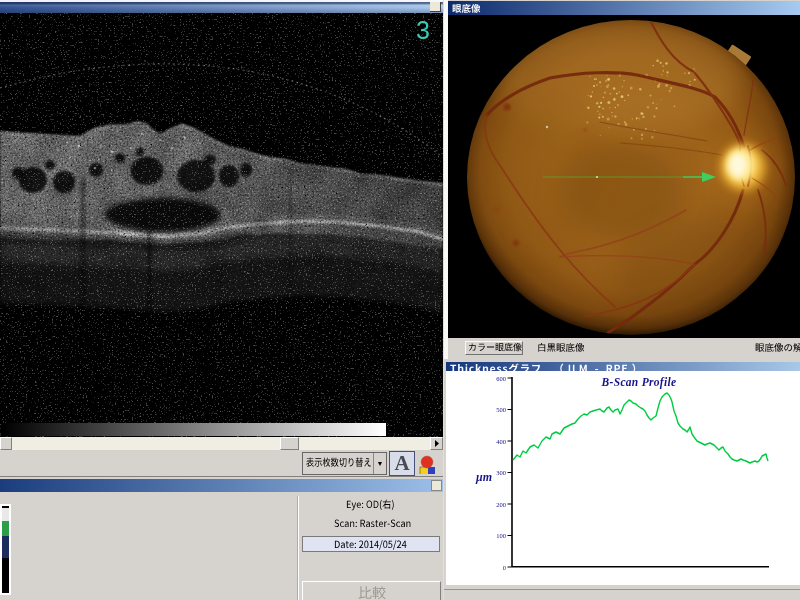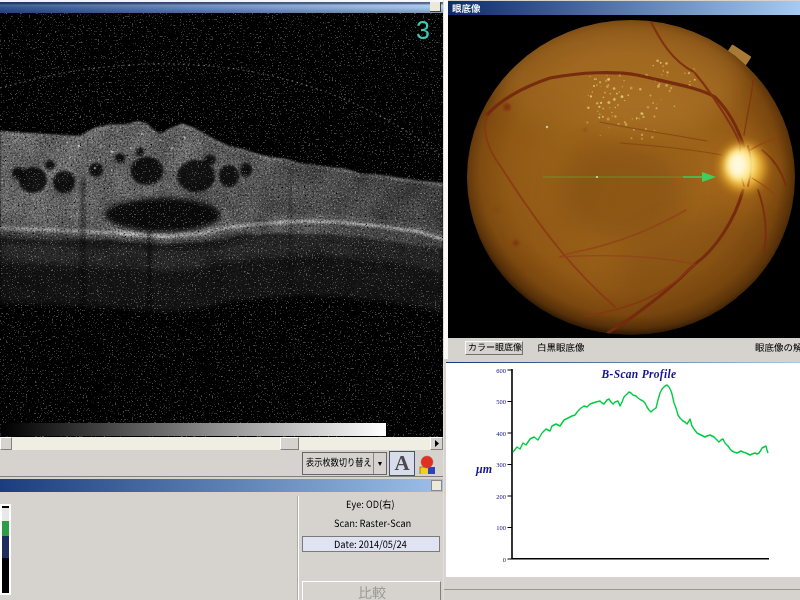--- a/index.html
+++ b/index.html
@@ -387,21 +387,21 @@
         <path d="M2.8 4.2V5.6H1.4V4.2ZM2.8 3.5H1.4V2.2H2.8ZM2.8 6.2V7.6H1.4V6.2ZM0.7 1.6V9.0H1.4V8.2H3.5V1.6ZM5.0 2.1H7.9V3.2H5.0ZM5.0 5.0V3.8H7.9V5.0ZM8.6 5.9C8.3 6.2 7.7 6.7 7.2 7.0C7.0 6.6 6.8 6.1 6.7 5.6H8.6V1.4H4.3V8.8L3.5 9.0L3.7 9.7C4.6 9.5 5.8 9.2 7.0 8.9L6.9 8.3L5.0 8.7V5.6H6.0C6.5 7.5 7.3 9.0 8.8 9.8C8.9 9.6 9.1 9.3 9.3 9.2C8.5 8.8 7.9 8.2 7.5 7.5C8.0 7.2 8.6 6.8 9.1 6.4Z M11.6 9.0V9.6H15.9V9.0ZM17.1 2.9C16.2 3.2 14.5 3.4 13.0 3.6L12.5 3.4V7.7L11.6 7.8L11.6 8.4C12.6 8.3 14.1 8.1 15.4 7.9L15.4 7.3L13.1 7.6V5.9H15.4C15.7 8.1 16.4 9.5 17.6 9.5C18.2 9.5 18.5 9.2 18.6 7.8C18.4 7.8 18.1 7.7 18.0 7.5C18.0 8.5 17.9 8.9 17.6 8.9C16.9 8.9 16.3 7.7 16.1 5.9H18.5V5.2H16.0C16.0 4.8 16.0 4.3 16.0 3.8C16.6 3.7 17.2 3.5 17.7 3.4ZM13.1 5.2V4.2C13.8 4.1 14.6 4.0 15.3 3.9C15.3 4.4 15.3 4.8 15.4 5.2ZM10.6 2.0V4.7C10.6 6.1 10.6 8.0 9.8 9.4C10.0 9.5 10.3 9.7 10.4 9.8C11.2 8.4 11.3 6.2 11.3 4.7V2.6H18.5V2.0H14.9V1.0H14.2V2.0Z M23.5 2.2H25.4C25.2 2.4 25.0 2.7 24.8 2.9H22.9C23.1 2.7 23.3 2.4 23.5 2.2ZM27.5 5.3C27.2 5.6 26.7 6.1 26.2 6.4C26.0 6.0 25.9 5.5 25.8 5.0H27.8V2.9H25.6C25.9 2.6 26.1 2.2 26.3 1.9L25.9 1.6L25.7 1.6H23.9L24.2 1.2L23.5 1.0C23.1 1.8 22.4 2.7 21.4 3.4C21.6 3.5 21.8 3.7 21.9 3.8L22.2 3.6V5.0H24.0C23.3 5.4 22.4 5.8 21.6 6.1C21.7 6.2 21.9 6.4 22.0 6.5C22.6 6.3 23.2 6.1 23.8 5.7C24.0 5.9 24.1 6.0 24.3 6.1C23.6 6.6 22.5 7.2 21.7 7.4C21.8 7.5 22.0 7.7 22.1 7.9C22.9 7.6 23.9 7.1 24.5 6.5C24.7 6.7 24.8 6.9 24.8 7.1C24.1 7.9 22.6 8.6 21.5 9.0C21.7 9.1 21.8 9.4 21.9 9.5C22.9 9.1 24.1 8.4 25.0 7.7C25.1 8.3 24.9 8.8 24.7 9.0C24.5 9.2 24.3 9.2 24.1 9.2C23.9 9.2 23.6 9.2 23.3 9.1C23.4 9.3 23.5 9.6 23.5 9.7C23.8 9.8 24.0 9.8 24.2 9.8C24.6 9.8 24.9 9.7 25.2 9.5C25.9 8.9 25.9 6.8 24.3 5.4C24.5 5.3 24.7 5.2 24.9 5.0H25.2C25.6 6.9 26.4 8.5 27.7 9.4C27.8 9.2 28.0 8.9 28.2 8.8C27.5 8.4 26.9 7.7 26.5 6.9C27.0 6.6 27.6 6.1 28.0 5.7ZM22.9 3.4H24.6V4.5H22.9ZM25.3 3.4H27.1V4.5H25.3ZM21.2 1.1C20.8 2.5 20.0 4.0 19.2 5.0C19.3 5.1 19.5 5.5 19.5 5.7C19.9 5.3 20.2 4.9 20.4 4.4V9.8H21.1V3.1C21.4 2.5 21.7 1.9 21.9 1.2Z M33.0 2.9C32.9 3.8 32.7 4.7 32.5 5.5C32.0 7.1 31.5 7.7 31.1 7.7C30.6 7.7 30.1 7.2 30.1 6.0C30.1 4.7 31.2 3.1 33.0 2.9ZM33.8 2.9C35.4 3.0 36.3 4.2 36.3 5.6C36.3 7.3 35.1 8.2 33.9 8.5C33.7 8.5 33.4 8.6 33.1 8.6L33.6 9.3C35.8 9.0 37.1 7.7 37.1 5.7C37.1 3.7 35.7 2.2 33.5 2.2C31.2 2.2 29.3 4.0 29.3 6.0C29.3 7.6 30.2 8.6 31.0 8.6C31.9 8.6 32.7 7.6 33.2 5.6C33.5 4.7 33.7 3.8 33.8 2.9Z M40.5 4.0V5.0H39.6V4.0ZM41.0 4.0H41.9V5.0H41.0ZM39.5 3.4C39.7 3.1 39.9 2.8 40.0 2.4H41.1C40.9 2.8 40.8 3.1 40.6 3.4ZM39.8 1.0C39.5 2.2 39.0 3.3 38.3 4.0C38.5 4.1 38.7 4.4 38.8 4.5L39.0 4.2V6.0C39.0 7.0 39.0 8.4 38.3 9.5C38.5 9.5 38.7 9.7 38.8 9.8C39.3 9.1 39.5 8.1 39.6 7.3H41.9V9.0C41.9 9.1 41.8 9.1 41.7 9.1C41.6 9.2 41.1 9.2 40.6 9.1C40.7 9.3 40.8 9.6 40.9 9.8C41.5 9.8 41.9 9.7 42.2 9.6C42.4 9.5 42.5 9.3 42.5 9.0V4.2C42.6 4.3 42.8 4.6 42.9 4.7C44.0 4.2 44.5 3.2 44.7 2.1H46.2C46.2 3.2 46.1 3.7 46.0 3.8C45.9 3.9 45.8 3.9 45.7 3.9C45.6 3.9 45.2 3.9 44.8 3.8C44.9 4.0 45.0 4.2 45.0 4.4C45.4 4.4 45.8 4.4 46.0 4.4C46.2 4.4 46.4 4.3 46.5 4.2C46.7 4.0 46.8 3.4 46.9 1.8C46.9 1.7 46.9 1.5 46.9 1.5H42.8V2.1H44.0C43.9 3.0 43.5 3.8 42.5 4.2V3.4H41.3C41.5 3.0 41.7 2.5 41.9 2.1L41.5 1.8L41.4 1.9H40.2C40.3 1.6 40.4 1.4 40.5 1.2ZM40.5 5.6V6.7H39.6L39.6 6.0V5.6ZM41.0 5.6H41.9V6.7H41.0ZM43.4 4.6C43.2 5.4 42.9 6.2 42.5 6.8C42.7 6.8 43.0 7.0 43.1 7.1C43.3 6.8 43.4 6.5 43.6 6.1H44.6V7.3H42.6V7.9H44.6V9.7H45.3V7.9H47.1V7.3H45.3V6.1H47.0V5.5H45.3V4.5H44.6V5.5H43.8C43.9 5.3 44.0 5.0 44.0 4.7Z" fill="#000"></path>
       </svg>
   </div>
 </div>
 
 <div class="abs" style="left:444px;top:359px;width:356px;height:241px;background:#d6d3ce">
   <div class="abs" style="left:2px;top:3px;width:354px;height:14px;background:linear-gradient(to right,#16367c,#a8c8e8)"></div>
   <svg width="210" height="13" style="position:absolute;left:6px;top:4px;overflow:hidden;">
       <path d="M2.5 9.5H4.1V3.0H6.2V1.7H0.3V3.0H2.5Z M8.1 9.5H9.7V5.5C10.1 5.0 10.4 4.8 10.9 4.8C11.5 4.8 11.7 5.1 11.7 6.0V9.5H13.3V5.8C13.3 4.4 12.7 3.5 11.5 3.5C10.7 3.5 10.1 3.9 9.6 4.3L9.7 3.2V1.1H8.1Z M15.6 9.5H17.2V3.6H15.6ZM16.4 2.7C16.9 2.7 17.3 2.3 17.3 1.8C17.3 1.3 16.9 1.0 16.4 1.0C15.8 1.0 15.5 1.3 15.5 1.8C15.5 2.3 15.8 2.7 16.4 2.7Z M22.1 9.6C22.7 9.6 23.4 9.4 24.0 8.9L23.4 7.9C23.0 8.2 22.7 8.4 22.2 8.4C21.4 8.4 20.8 7.7 20.8 6.6C20.8 5.5 21.4 4.7 22.3 4.7C22.6 4.7 22.9 4.9 23.2 5.1L23.9 4.1C23.5 3.7 22.9 3.5 22.2 3.5C20.6 3.5 19.2 4.6 19.2 6.6C19.2 8.5 20.4 9.6 22.1 9.6Z M25.8 9.5H27.4V8.0L28.2 7.1L29.6 9.5H31.3L29.1 6.0L31.1 3.6H29.4L27.4 6.1H27.4V1.1H25.8Z M32.9 9.5H34.5V5.5C34.9 5.0 35.2 4.8 35.7 4.8C36.3 4.8 36.5 5.1 36.5 6.0V9.5H38.1V5.8C38.1 4.4 37.5 3.5 36.2 3.5C35.4 3.5 34.9 3.9 34.3 4.4H34.3L34.2 3.6H32.9Z M43.0 9.6C43.7 9.6 44.4 9.4 45.0 9.0L44.5 8.1C44.1 8.3 43.7 8.4 43.2 8.4C42.3 8.4 41.7 8.0 41.5 7.0H45.2C45.2 6.9 45.2 6.6 45.2 6.3C45.2 4.6 44.4 3.5 42.8 3.5C41.4 3.5 40.0 4.7 40.0 6.6C40.0 8.5 41.3 9.6 43.0 9.6ZM41.5 6.0C41.6 5.1 42.2 4.7 42.8 4.7C43.6 4.7 43.9 5.2 43.9 6.0Z M48.9 9.6C50.5 9.6 51.3 8.8 51.3 7.8C51.3 6.7 50.4 6.3 49.6 6.0C49.0 5.8 48.5 5.6 48.5 5.2C48.5 4.9 48.7 4.6 49.3 4.6C49.7 4.6 50.1 4.8 50.5 5.1L51.2 4.2C50.7 3.8 50.1 3.5 49.2 3.5C47.9 3.5 47.0 4.2 47.0 5.3C47.0 6.3 47.9 6.7 48.6 7.0C49.2 7.2 49.8 7.4 49.8 7.9C49.8 8.2 49.6 8.5 49.0 8.5C48.4 8.5 47.9 8.3 47.4 7.9L46.7 8.8C47.3 9.3 48.2 9.6 48.9 9.6Z M54.9 9.6C56.4 9.6 57.2 8.8 57.2 7.8C57.2 6.7 56.4 6.3 55.6 6.0C55.0 5.8 54.4 5.6 54.4 5.2C54.4 4.9 54.7 4.6 55.2 4.6C55.6 4.6 56.1 4.8 56.5 5.1L57.2 4.2C56.7 3.8 56.0 3.5 55.2 3.5C53.8 3.5 53.0 4.2 53.0 5.3C53.0 6.3 53.8 6.7 54.6 7.0C55.2 7.2 55.8 7.4 55.8 7.9C55.8 8.2 55.5 8.5 54.9 8.5C54.4 8.5 53.9 8.3 53.4 7.9L52.7 8.8C53.2 9.3 54.1 9.6 54.9 9.6Z M67.7 0.4 66.9 0.8C67.2 1.2 67.5 1.8 67.8 2.2L68.6 1.9C68.4 1.5 68.0 0.8 67.7 0.4ZM64.0 1.6 62.5 1.0C62.4 1.4 62.2 1.9 62.0 2.1C61.5 3.0 60.6 4.4 58.7 5.5L59.9 6.4C61.0 5.7 61.9 4.8 62.6 3.9H65.5C65.4 4.6 64.7 5.9 64.0 6.7C63.1 7.8 61.9 8.7 59.8 9.3L61.0 10.4C63.0 9.6 64.3 8.7 65.3 7.5C66.2 6.3 66.8 4.9 67.1 4.0C67.2 3.7 67.3 3.4 67.5 3.2L66.6 2.7L67.3 2.3C67.1 2.0 66.8 1.3 66.5 0.9L65.7 1.2C65.9 1.6 66.2 2.2 66.4 2.6L66.4 2.5C66.1 2.6 65.8 2.7 65.5 2.7H63.4L63.4 2.6C63.5 2.4 63.8 1.9 64.0 1.6Z M71.9 1.4V2.8C72.2 2.8 72.7 2.8 73.0 2.8C73.6 2.8 76.4 2.8 77.0 2.8C77.4 2.8 77.9 2.8 78.2 2.8V1.4C77.9 1.5 77.4 1.5 77.1 1.5C76.4 1.5 73.7 1.5 73.0 1.5C72.7 1.5 72.2 1.5 71.9 1.4ZM79.1 4.5 78.1 3.9C78.0 4.0 77.7 4.0 77.4 4.0C76.6 4.0 72.9 4.0 72.2 4.0C71.8 4.0 71.4 4.0 71.0 4.0V5.3C71.4 5.3 71.9 5.3 72.2 5.3C73.1 5.3 76.7 5.3 77.2 5.3C77.1 5.9 76.7 6.5 76.2 7.1C75.4 7.9 74.1 8.6 72.5 8.9L73.6 10.1C74.9 9.7 76.3 9.0 77.3 7.8C78.1 7.0 78.6 6.0 78.9 4.9C78.9 4.8 79.0 4.6 79.1 4.5Z M90.2 2.5 89.1 1.8C88.8 1.9 88.5 1.9 88.3 1.9C87.7 1.9 84.2 1.9 83.5 1.9C83.1 1.9 82.5 1.9 82.2 1.8V3.3C82.5 3.3 83.0 3.3 83.4 3.3C84.2 3.3 87.7 3.3 88.3 3.3C88.2 4.2 87.8 5.4 87.1 6.2C86.3 7.3 85.1 8.2 83.0 8.7L84.1 10.0C86.0 9.4 87.4 8.3 88.4 7.1C89.2 5.9 89.7 4.3 89.9 3.2C90.0 3.0 90.1 2.7 90.2 2.5Z M110.3 5.5C110.3 7.8 111.2 9.4 112.4 10.6L113.4 10.1C112.3 9.0 111.5 7.5 111.5 5.5C111.5 3.5 112.3 2.0 113.4 0.9L112.4 0.5C111.2 1.6 110.3 3.3 110.3 5.5Z M118.7 9.5H120.2V1.7H118.7Z M122.9 9.5H127.6V8.2H124.4V1.7H122.9Z M129.7 9.5H131.1V6.3C131.1 5.5 131.0 4.4 130.9 3.7H130.9L131.6 5.5L132.8 8.8H133.7L134.9 5.5L135.5 3.7H135.5C135.5 4.4 135.3 5.5 135.3 6.3V9.5H136.8V1.7H135.0L133.7 5.4C133.6 5.8 133.4 6.4 133.3 6.9H133.2C133.1 6.4 132.9 5.8 132.7 5.4L131.4 1.7H129.7Z M145.2 7.1H148.1V5.9H145.2Z M158.1 5.3V3.0H159.1C160.1 3.0 160.7 3.2 160.7 4.1C160.7 4.9 160.1 5.3 159.1 5.3ZM160.8 9.5H162.5L160.7 6.3C161.6 6.0 162.2 5.2 162.2 4.1C162.2 2.3 160.9 1.7 159.3 1.7H156.6V9.5H158.1V6.6H159.2Z M164.5 9.5H166.0V6.7H167.1C168.7 6.7 170.1 5.9 170.1 4.2C170.1 2.3 168.8 1.7 167.0 1.7H164.5ZM166.0 5.5V3.0H166.9C168.0 3.0 168.6 3.3 168.6 4.2C168.6 5.1 168.0 5.5 167.0 5.5Z M172.2 9.5H177.1V8.2H173.8V6.1H176.5V4.8H173.8V3.0H177.0V1.7H172.2Z M185.2 5.5C185.2 3.3 184.2 1.6 183.1 0.5L182.1 0.9C183.1 2.0 184.0 3.5 184.0 5.5C184.0 7.5 183.1 9.0 182.1 10.1L183.1 10.6C184.2 9.4 185.2 7.8 185.2 5.5Z" fill="#fff"></path>
     </svg>
-  <div class="abs" style="left:2px;top:4px;width:354px;height:214px;background:#fff">
+  <div class="abs" style="left:2px;top:12px;width:354px;height:214px;background:#fff">
       <svg width="354" height="214" viewBox="0 0 354 214" style="position:absolute;left:0;top:0">
 <rect width="354" height="214" fill="#ffffff"></rect>
 <text x="193" y="15" text-anchor="middle" font-size="11.5" font-family="Liberation Serif" font-style="italic" font-weight="bold" fill="#16168c" letter-spacing="0.3">B-Scan Profile</text>
 <text x="46" y="110" text-anchor="end" font-size="12" font-family="Liberation Serif" font-style="italic" font-weight="bold" fill="#16168c">μm</text>
 <text x="60" y="9.5" text-anchor="end" font-size="6.5" font-family="Liberation Serif" fill="#16168c">600</text>
 <line x1="61.5" y1="7" x2="66" y2="7" stroke="#000" stroke-width="1"></line>
 <text x="60" y="41.0" text-anchor="end" font-size="6.5" font-family="Liberation Serif" fill="#16168c">500</text>
 <line x1="61.5" y1="38.5" x2="66" y2="38.5" stroke="#000" stroke-width="1"></line>
 <text x="60" y="72.5" text-anchor="end" font-size="6.5" font-family="Liberation Serif" fill="#16168c">400</text>
 <line x1="61.5" y1="70" x2="66" y2="70" stroke="#000" stroke-width="1"></line>

